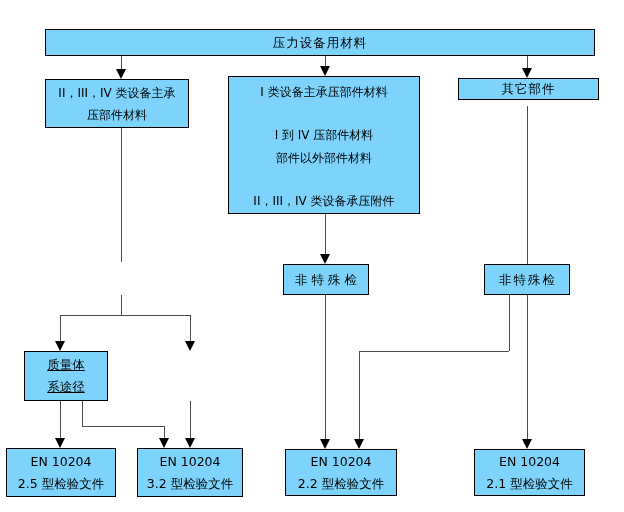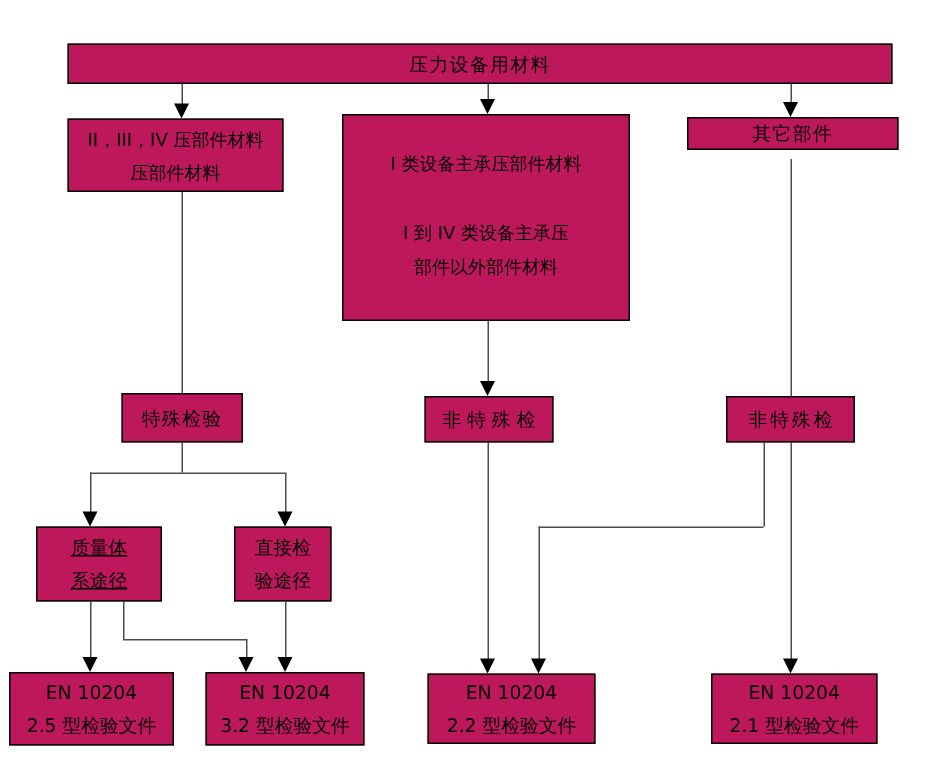--- a/index.html
+++ b/index.html
@@ -8,21 +8,21 @@
     width:624px;height:512px;
     background:#ffffff;
     font-family:"DejaVu Sans",sans-serif;
     color:#000;
     overflow:hidden;
   }
   .node{
     position:absolute;
     box-sizing:border-box;
     border:1px solid #000;
-    background:#be185d;
+    background:#7dd3fc;
     display:flex;
     flex-direction:column;
     align-items:center;
     justify-content:center;
     text-align:center;
     font-size:12.5px;
     line-height:22px;
     white-space:nowrap;
   }
   .nline{height:22px;line-height:22px;}
@@ -89,57 +89,51 @@
       <div class="arrowhead" style="left: 354px; top: 439px;"></div>
       <div class="seg" style="left: 527px; top: 295px; width: 1px; height: 146px;"></div>
       <div class="arrowhead" style="left: 522px; top: 439px;"></div>
     </div>
 
   <div class="node n-root">
     <span class="nline">压力设备用材料</span>
   </div>
 
   <div class="node n-c234">
-    <span class="nline">II，III，IV 压部件材料</span>
+    <span class="nline">II，III，IV 类设备主承</span>
     <span class="nline">压部件材料</span>
   </div>
 
   <div class="node n-c1">
     <span class="nline">I 类设备主承压部件材料</span>
     <span class="nline"></span>
-    <span class="nline">I 到 IV 类设备主承压</span>
+    <span class="nline">I 到 IV 压部件材料</span>
     <span class="nline">部件以外部件材料</span>
     <span class="nline"></span>
+    <span class="nline">II，III，IV 类设备承压附件</span>
   </div>
 
   <div class="node n-other">
     <span class="nline">其它部件</span>
   </div>
 
-  <div class="node n-special">
-    <span class="nline">特殊检验</span>
-  </div>
 
   <div class="node n-nsmid">
     <span class="nline">非特殊检</span>
   </div>
 
   <div class="node n-nsright">
     <span class="nline">非特殊检</span>
   </div>
 
   <div class="node n-qs">
     <span class="nline">质量体</span>
     <span class="nline">系途径</span>
   </div>
 
-  <div class="node n-direct">
-    <span class="nline">直接检</span>
-    <span class="nline">验途径</span>
-  </div>
 
   <div class="node n-en31">
     <span class="nline">EN 10204</span>
     <span class="nline">2.5 型检验文件</span>
   </div>
 
   <div class="node n-en32">
     <span class="nline">EN 10204</span>
     <span class="nline">3.2 型检验文件</span>
   </div>

